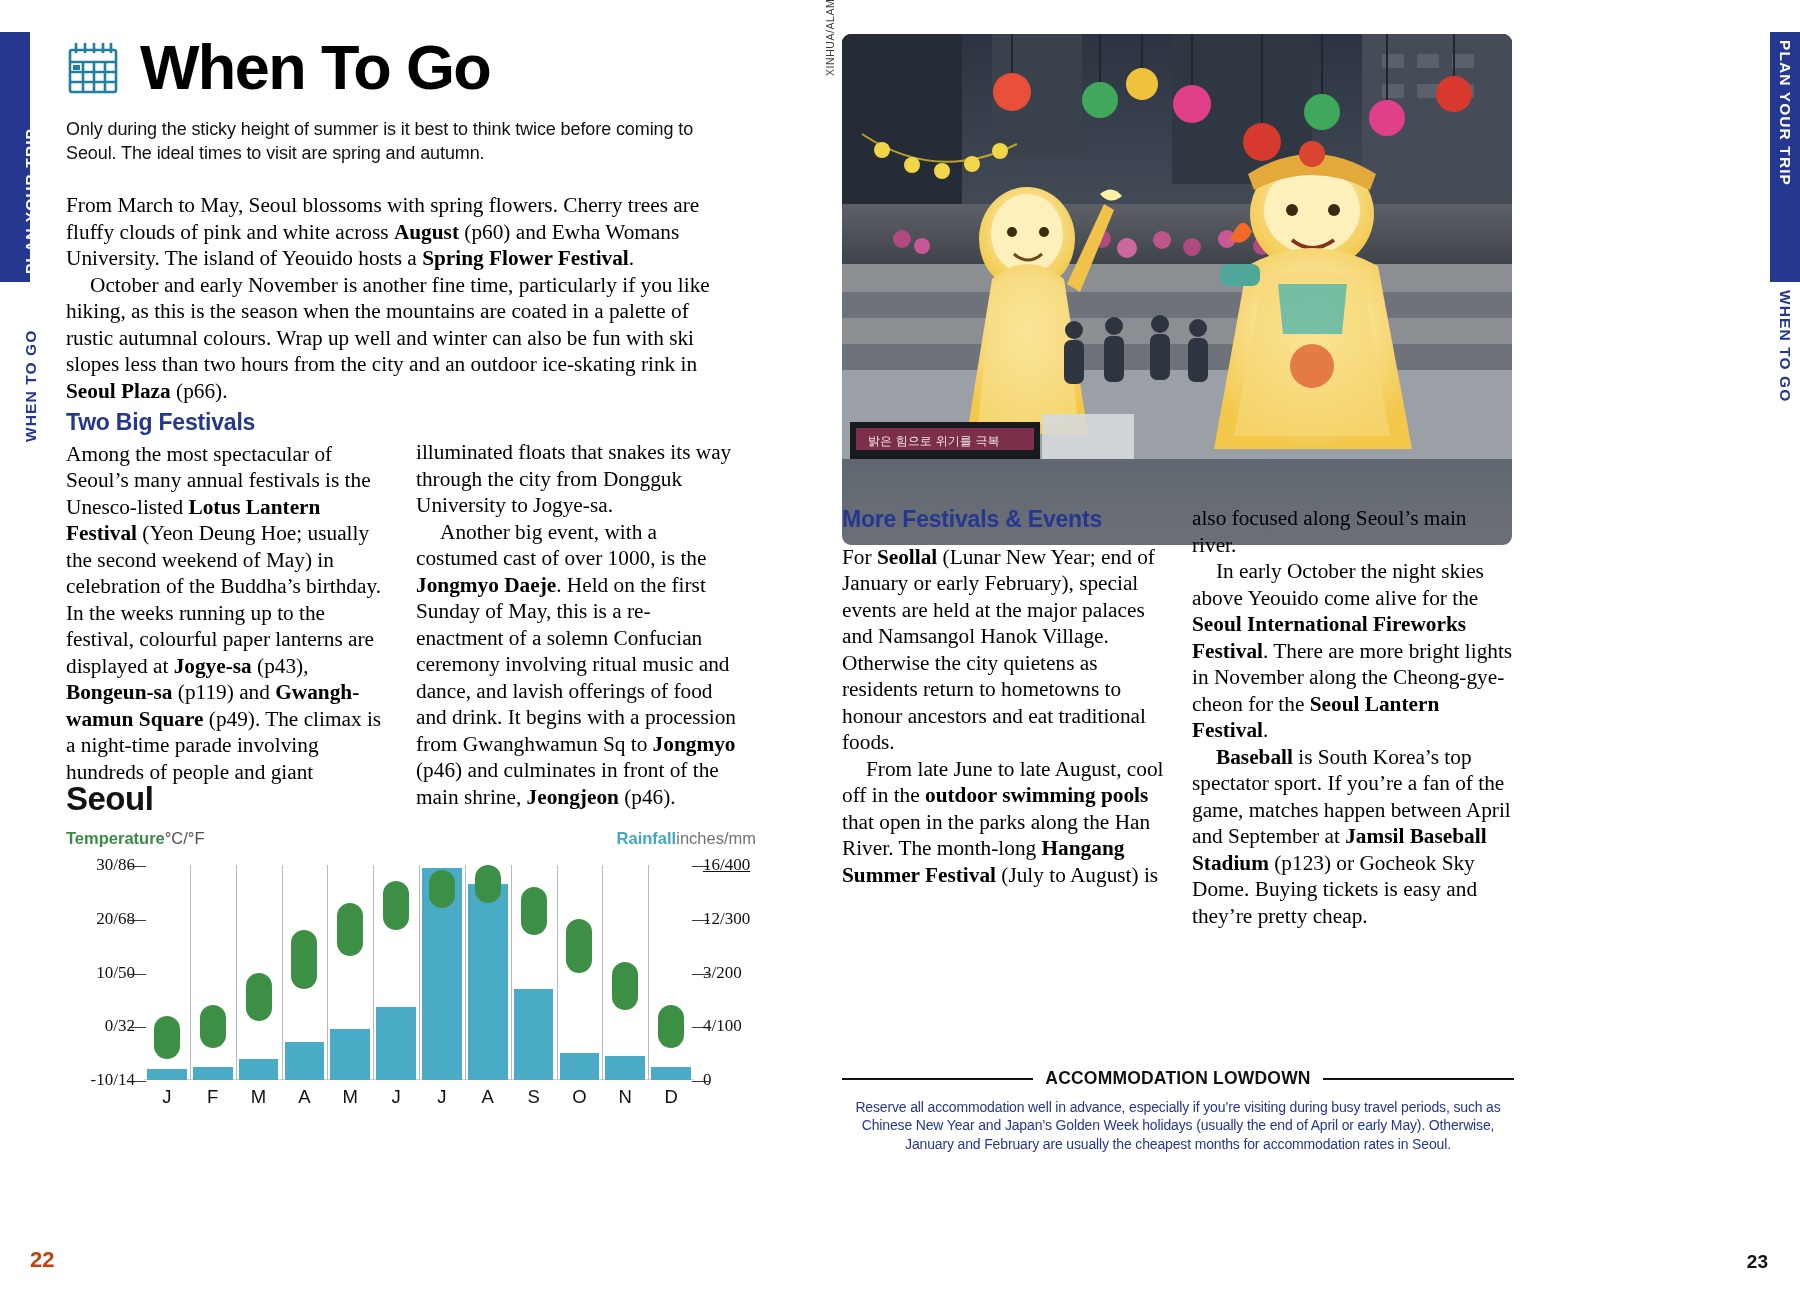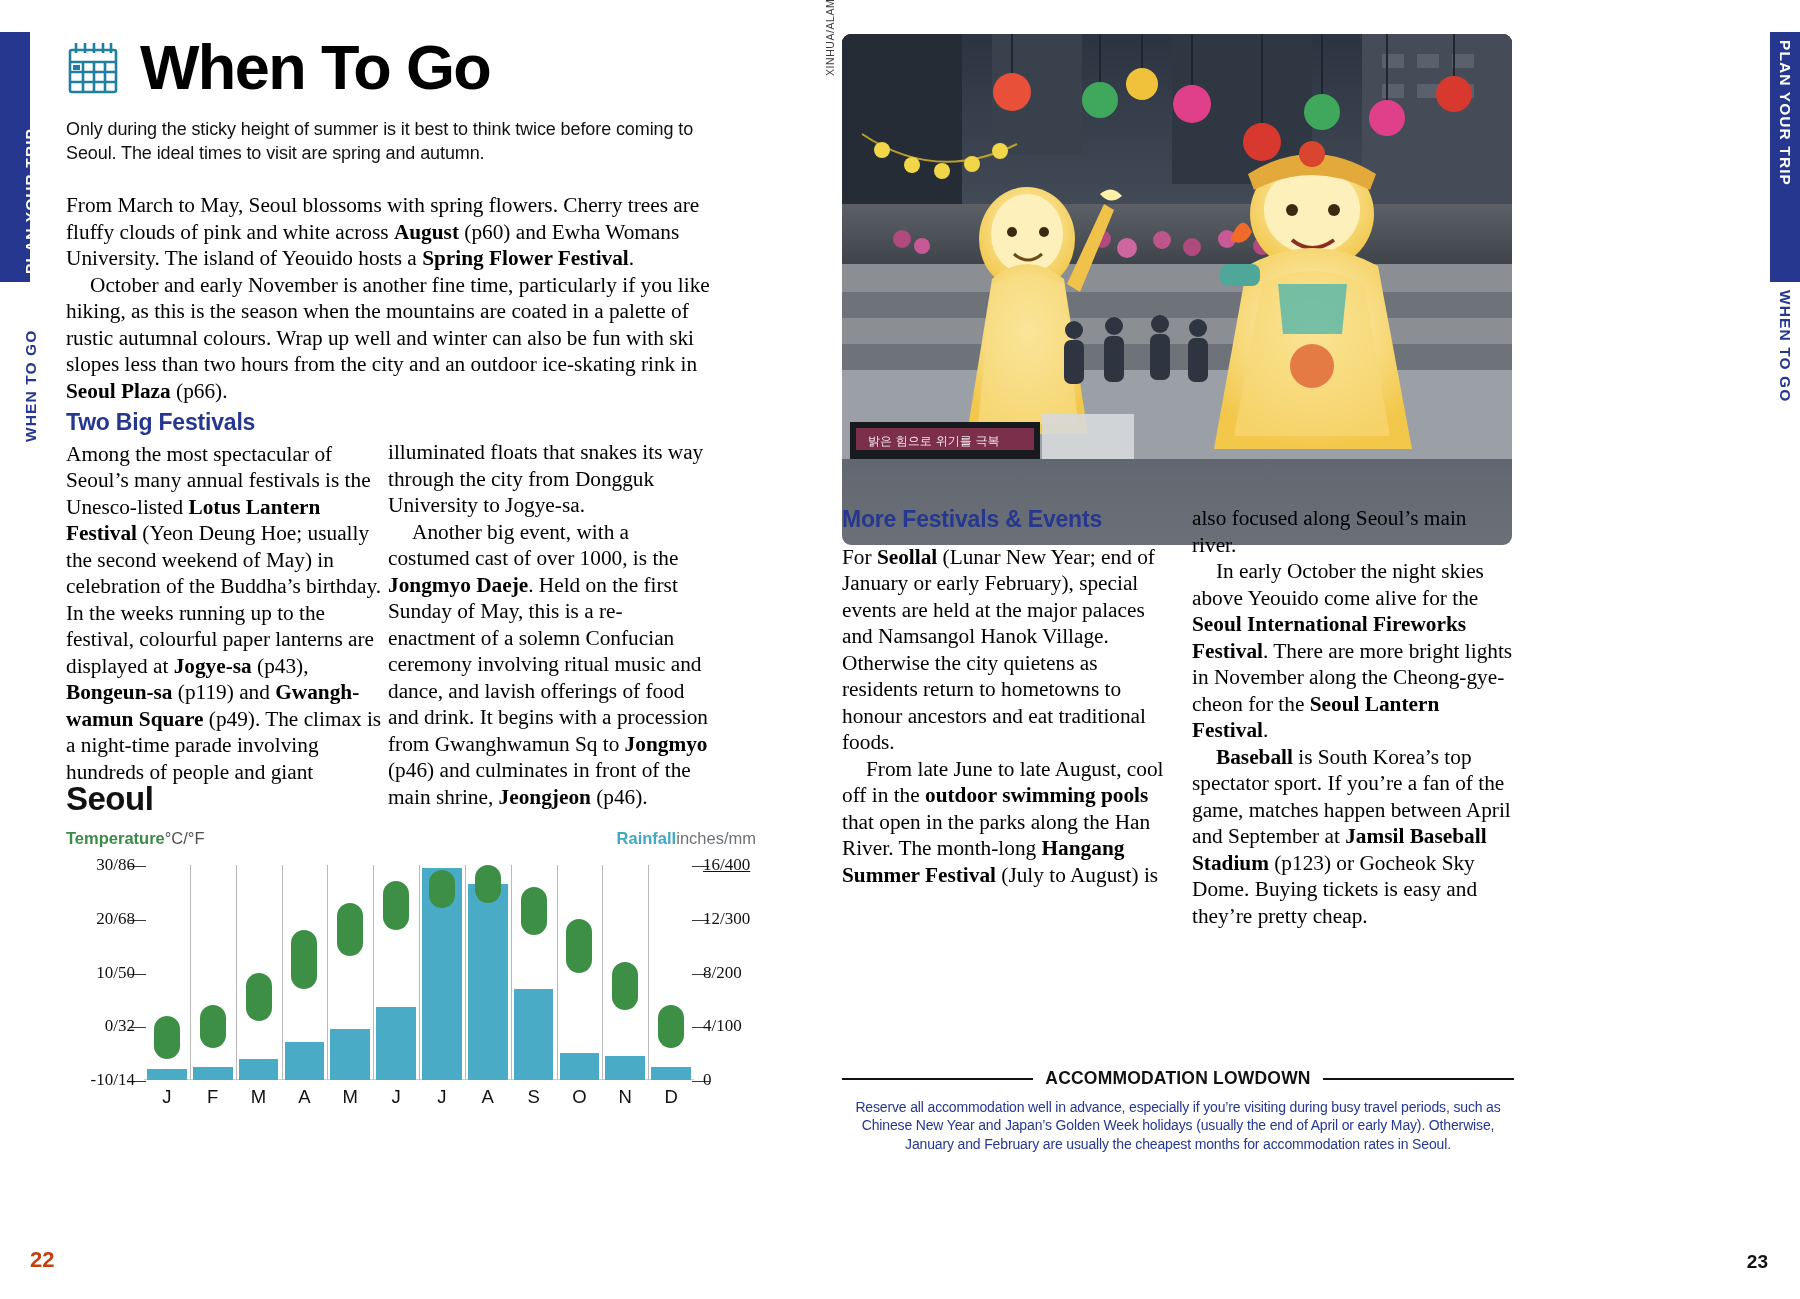--- a/index.html
+++ b/index.html
@@ -76,21 +76,21 @@
   .lead b { font-weight: 700; }
 
   .section-head {
     color: #25378f; font-weight: 700; font-size: 23px;
     font-family: "Liberation Sans", sans-serif;
     letter-spacing: -0.2px;
   }
 
   .two-col {
     position: absolute; left: 66px; top: 408px; width: 672px;
-    display: flex; 
+    display: flex; gap: 28px;
   }
   .col { width: 322px; }
   .col p + p { text-indent: 24px; }
   .col .section-head { margin-bottom: 4px; display: block; }
   .spacer-head { height: 31px; }
 
   
   .chart-wrap { position: absolute; left: 66px; top: 780px; width: 690px; }
   .chart-city { font-size: 33px; font-weight: 700; letter-spacing: -0.5px; color: #111; }
   .chart-legend { position: relative; height: 24px; margin-top: 11px; }
@@ -255,21 +255,21 @@
         <div class="gridline" style="left: 412.5px;"></div>
         <div class="gridline" style="left: 458.333px;"></div>
         <div class="gridline" style="left: 504.167px;"></div>
         <div class="ytick-l" style="top: 0px;">30/86</div>
         <div class="ytick-l" style="top: 53.75px;">20/68</div>
         <div class="ytick-l" style="top: 107.5px;">10/50</div>
         <div class="ytick-l" style="top: 161.25px;">0/32</div>
         <div class="ytick-l" style="top: 215px;">-10/14</div>
         <div class="ytick-r" style="top: 0px; text-decoration: underline;">16/400</div>
         <div class="ytick-r" style="top: 53.75px;">12/300</div>
-        <div class="ytick-r" style="top: 107.5px;">8/200</div>
+        <div class="ytick-r" style="top: 107.5px;">3/200</div>
         <div class="ytick-r" style="top: 161.25px;">4/100</div>
         <div class="ytick-r" style="top: 215px;">0</div>
         <div class="rainbar" style="left: 3px; width: 39.8333px; height: 10.75px; background: rgb(74, 171, 198);"></div>
         <div class="temppill" style="left: 9.91667px; width: 26px; top: 150.5px; height: 43px; background: rgb(61, 143, 69);"></div>
         <div class="rainbar" style="left: 48.8333px; width: 39.8333px; height: 13.4375px; background: rgb(74, 171, 198);"></div>
         <div class="temppill" style="left: 55.75px; width: 26px; top: 139.75px; height: 43px; background: rgb(61, 143, 69);"></div>
         <div class="rainbar" style="left: 94.6667px; width: 39.8333px; height: 21.5px; background: rgb(74, 171, 198);"></div>
         <div class="temppill" style="left: 101.583px; width: 26px; top: 107.5px; height: 48.375px; background: rgb(61, 143, 69);"></div>
         <div class="rainbar" style="left: 140.5px; width: 39.8333px; height: 37.625px; background: rgb(74, 171, 198);"></div>
         <div class="temppill" style="left: 147.417px; width: 26px; top: 64.5px; height: 59.125px; background: rgb(61, 143, 69);"></div>

